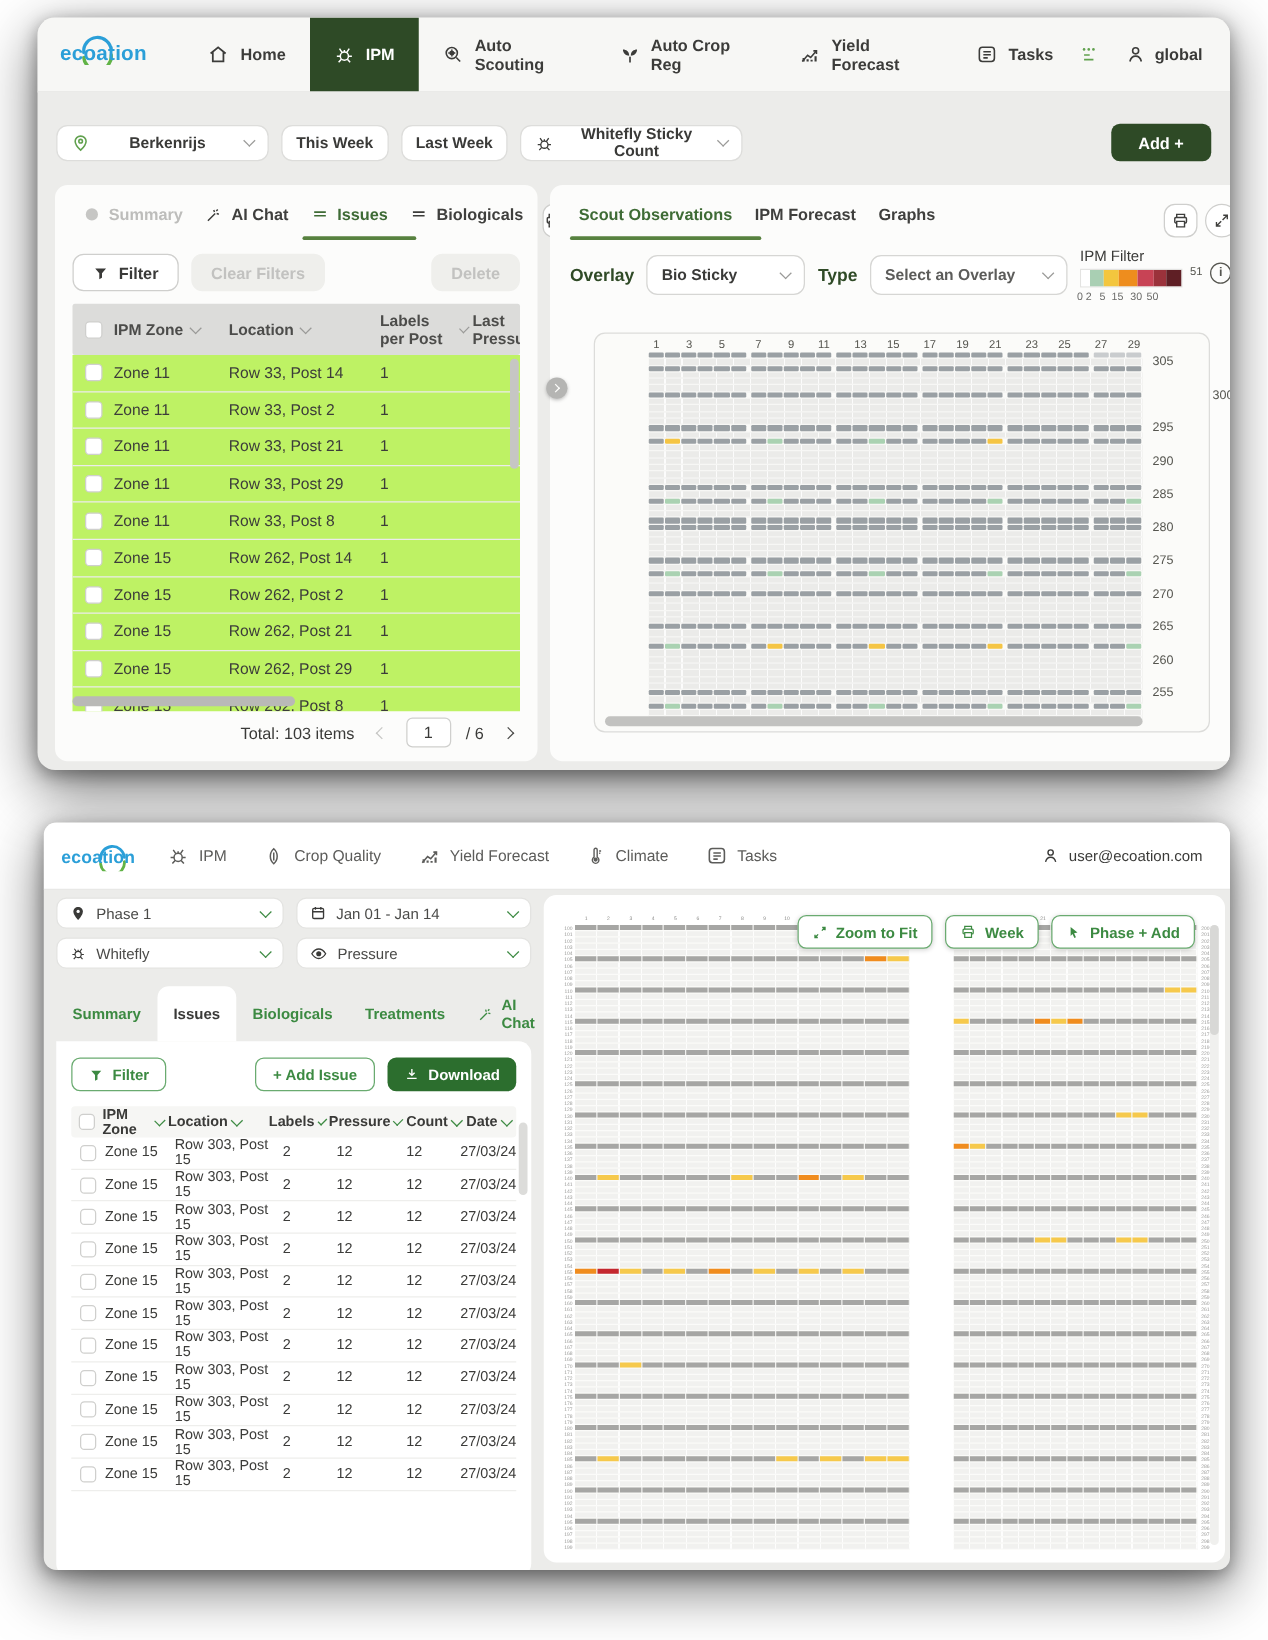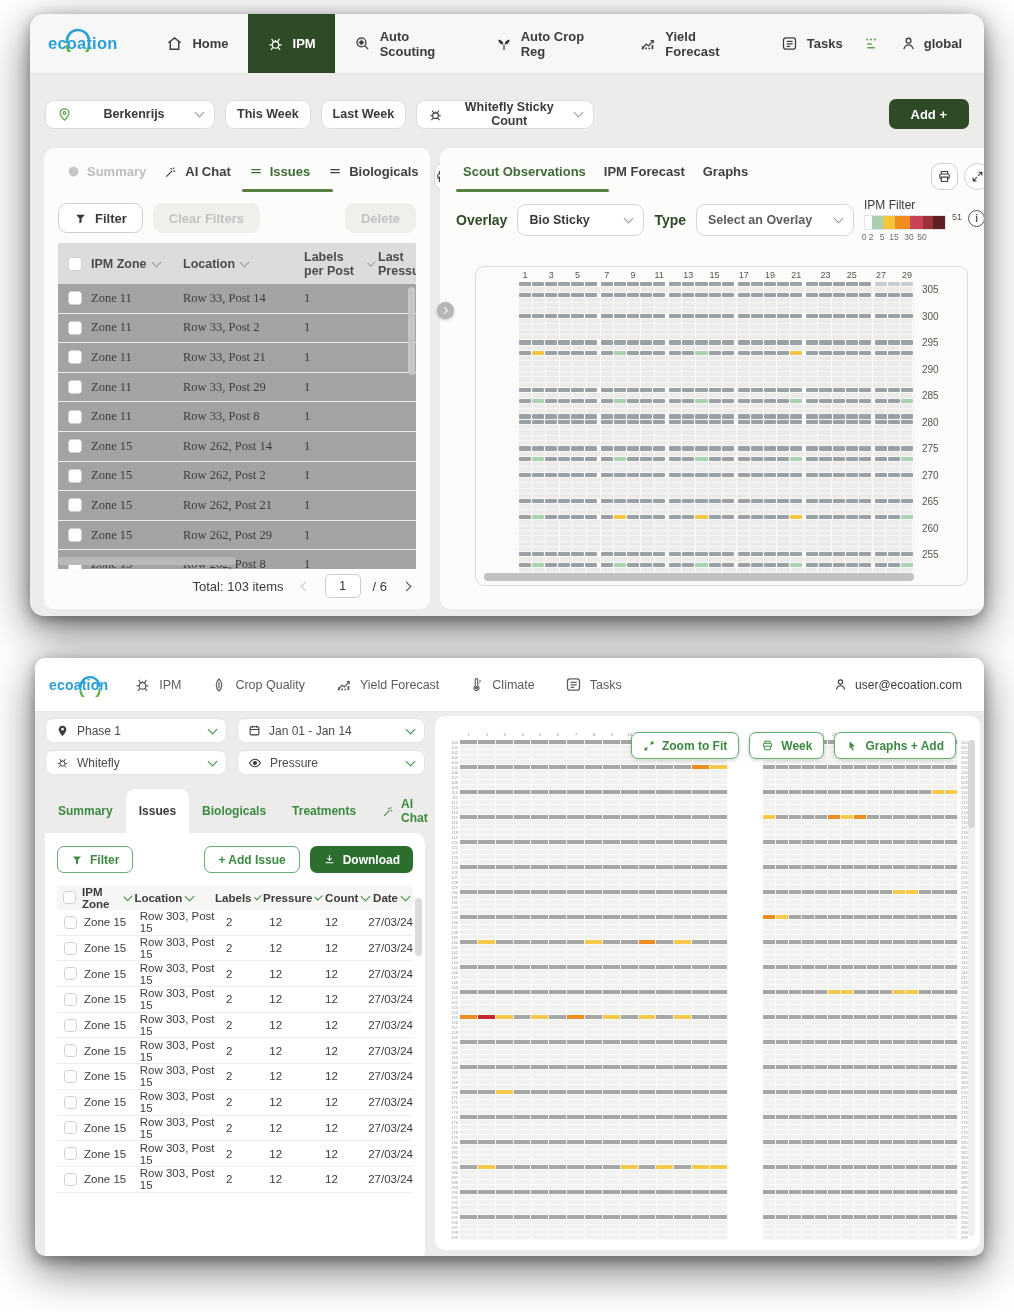--- a/index.html
+++ b/index.html
@@ -58,21 +58,21 @@
 
   .lp-table { margin:2px 14px 0; font-size:12.5px; position:relative; }
   .lp-thead { display:flex; background:#dcdcda; color:#4c4c4a; font-weight:bold; align-items:center; min-height:41px; border-radius:2px; padding:2px 0; }
   .hcell { display:flex; align-items:center; gap:6px; padding-right:4px; }
   .col-check { width:33px; display:flex; justify-content:center; }
   .col-zone { width:92px; }
   .col-loc { width:121px; }
   .col-lab { width:74px; }
   .col-lp { flex:1; overflow:hidden; }
   .cb { width:14px; height:14px; border:1.5px solid #cfcfcd; border-radius:3.5px; background:#fff; flex:none; cursor:pointer; }
-  .lp-tbody { height:285px; overflow:hidden; background:#a3a3a3; position:relative;font-family:Liberation Serif, serif; }
+  .lp-tbody { height:285px; overflow:hidden; background:#bef264; position:relative; }
   .trow { display:flex; align-items:center; height:29.6px; border-bottom:1px solid #ececea; color:#3c3c3a; }
   .vscroll { position:absolute; width:7px; border-radius:4px; background:#c6c6c4; }
   #lp-vscroll { right:1px; top:44px; height:88px; }
   .lp-hscroll { position:absolute; left:14px; bottom:44px; width:358px; height:8px; }
   .lp-hscroll .thumb { width:178px; height:8px; border-radius:4px; background:#b9b9b7; }
   .lp-footer { position:absolute; right:14px; bottom:11px; display:flex; align-items:center; gap:12px; font-size:13px; color:#3a3a38; }
   .page-box { width:36px; height:24px; border:1px solid #cfcfcd; border-radius:5px; text-align:center; line-height:22px; background:#fff; }
   .pg-chev { padding:4px; cursor:pointer; display:flex; }
 
   
@@ -1106,21 +1106,21 @@
               <div class="hm-cell gap" style="background: rgb(154, 160, 164);"></div>
               <div class="hm-cell" style="background: rgb(154, 160, 164);"></div>
               <div class="hm-cell" style="background: rgb(154, 160, 164);"></div>
               <div class="hm-cell" style="background: rgb(170, 210, 178);"></div>
             </div>
             <div class="hm-row empty"></div>
             <div class="hm-row empty"></div>
           </div>
         <div class="hm-rowlabels" id="hm-rowlabels">
             <div style="top: 2.3px;">305</div>
-            <div style="top: 28.8px;">300</div>
+            <div style="top: 28.8px; margin-left: 48px;">300</div>
             <div style="top: 55.3px;">295</div>
             <div style="top: 81.8px;">290</div>
             <div style="top: 108.3px;">285</div>
             <div style="top: 134.8px;">280</div>
             <div style="top: 161.3px;">275</div>
             <div style="top: 187.8px;">270</div>
             <div style="top: 214.3px;">265</div>
             <div style="top: 240.8px;">260</div>
             <div style="top: 267.3px;">255</div>
           </div>
@@ -1471,21 +1471,21 @@
               </svg>
             </span>
           <span>Week</span>
         </button>
         <button class="hm2-btn">
           <span class="icon">
               <svg width="12" height="12" viewBox="0 0 24 24">
                 <path d="M7 3 L18 12 L12.5 13 L15.5 19.5 L13 20.8 L10 14.3 L7 17.5 Z" fill="#3c8a42"></path>
               </svg>
             </span>
-          <span>Graphs + Add</span>
+          <span>Phase + Add</span>
         </button>
       </div>
 
       <div class="hm2-labels" id="hm2-left-labels" style="left:8px; width:15px; text-align:right;">
           <div>100</div>
           <div>101</div>
           <div>102</div>
           <div>103</div>
           <div>104</div>
           <div>105</div>

